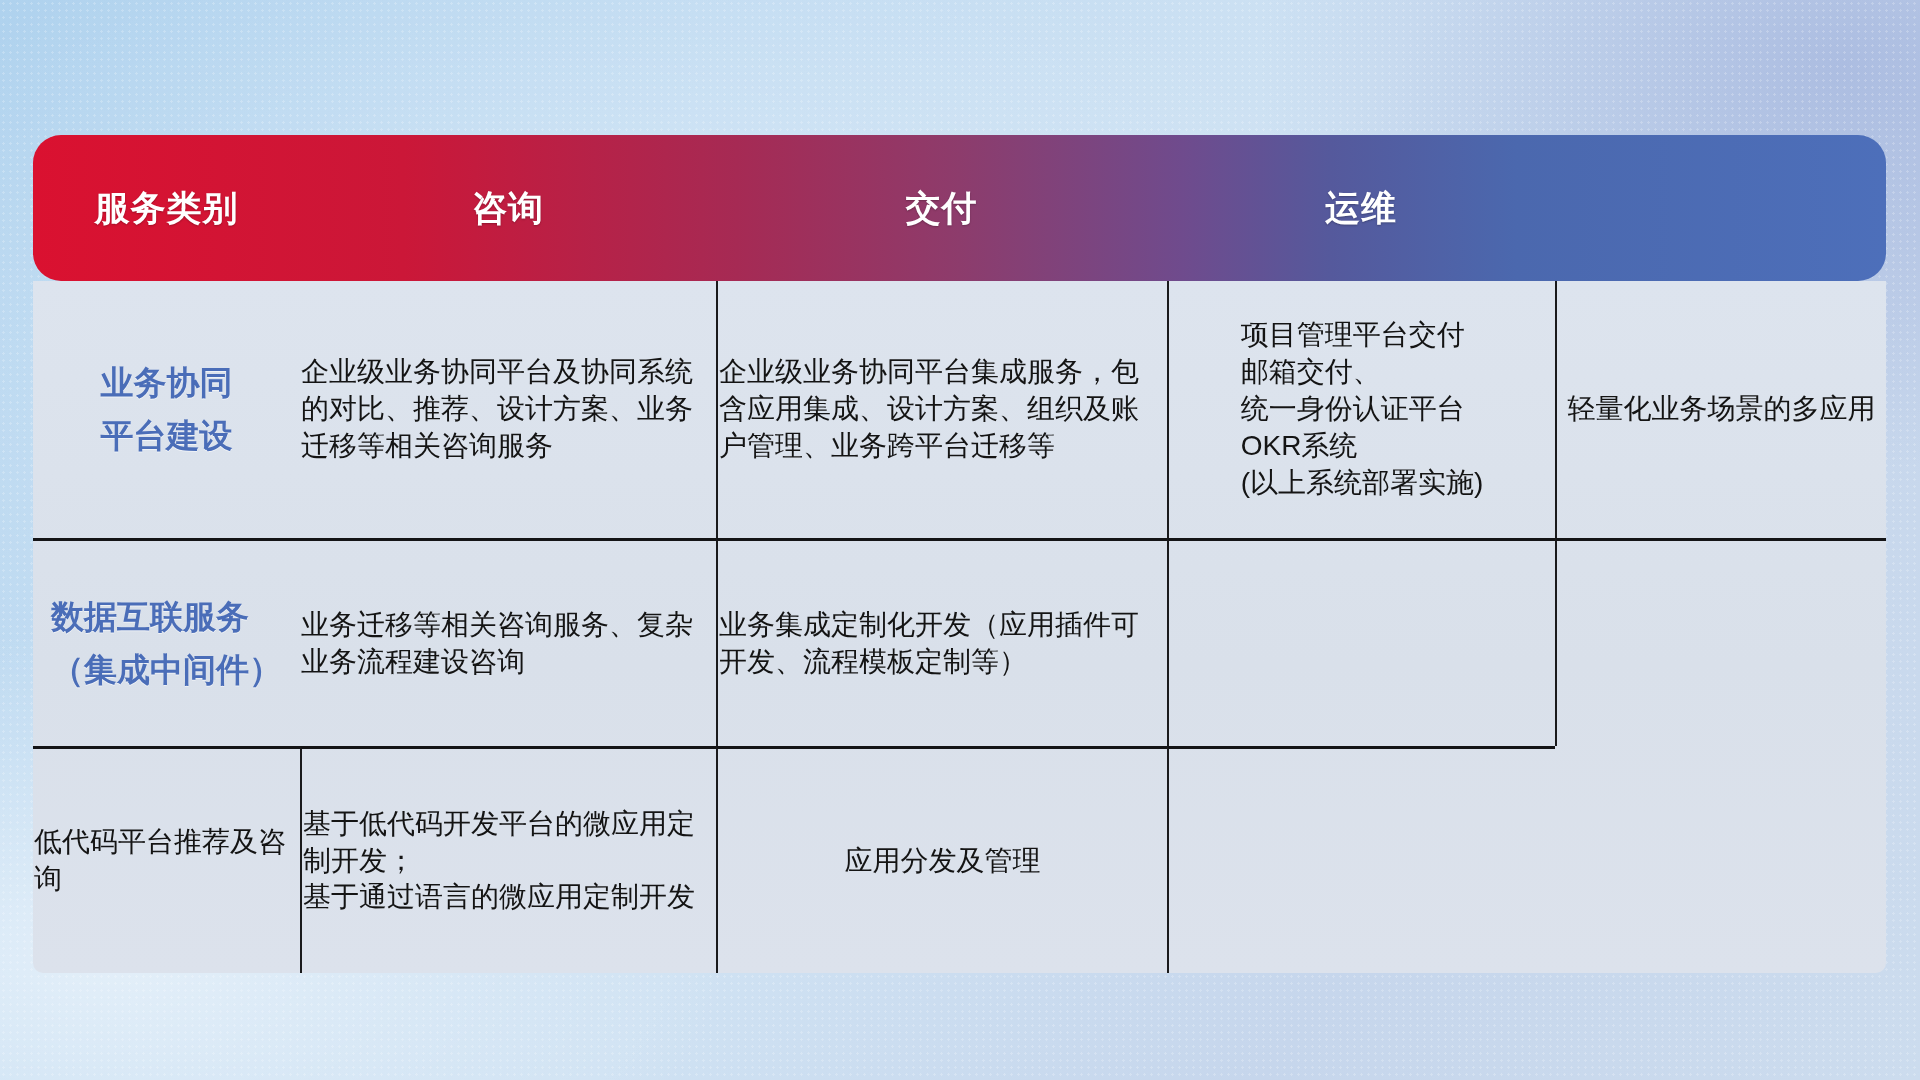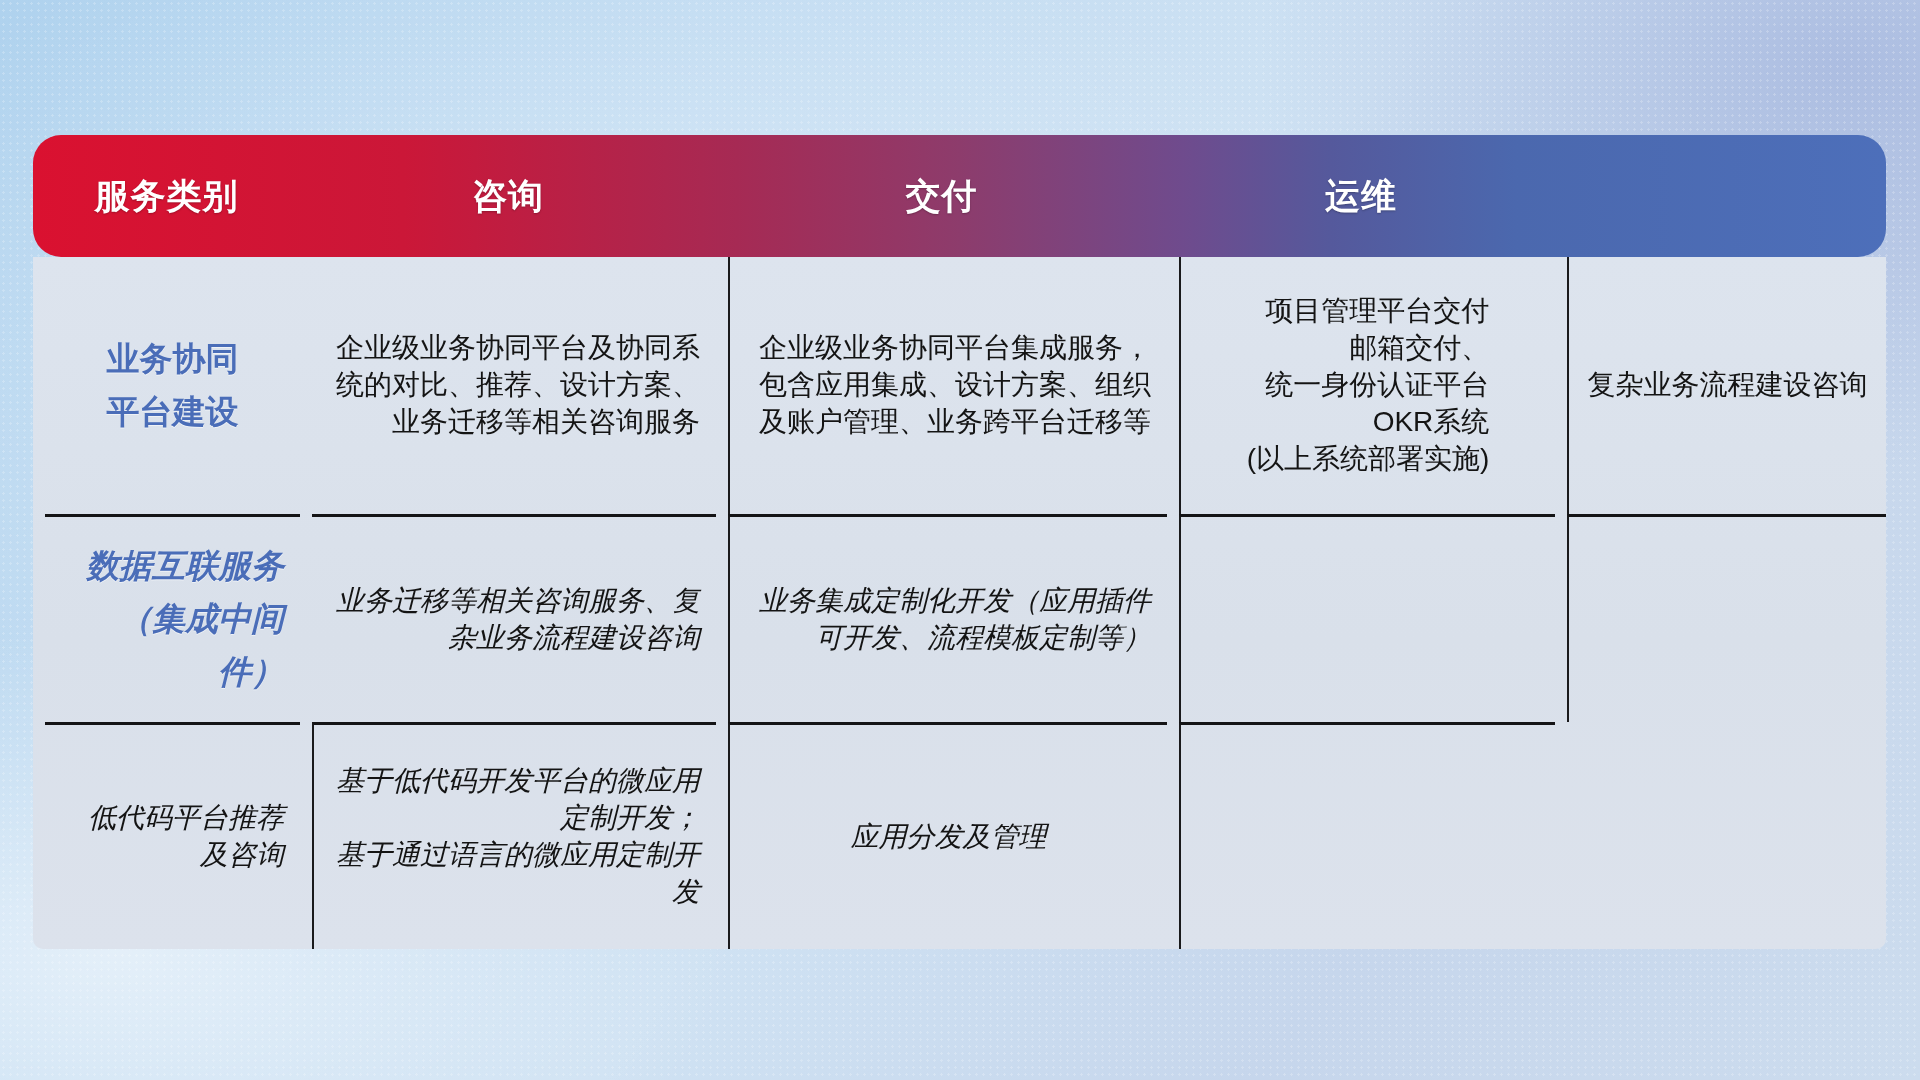--- a/index.html
+++ b/index.html
@@ -33,21 +33,21 @@
   .table-wrap {
     position: absolute;
     left: 33px;
     top: 135px;
     width: 1853px;
   }
 
   .thead {
     position: relative;
     z-index: 2;
-    height: 122px;
+    height: 146px;
     border-radius: 28px;
     background: linear-gradient(90deg,
       #da1130 0%, #cb1738 20%, #a62a54 38%, #8d3c6c 50%,
       #6f4b8d 62%, #55599c 70%, #4b68ae 80%, #4d6fba 100%);
     display: grid;
     grid-template-columns: 267px 416px 451px 388px 331px;
     align-items: center;
   }
 
   .th {
@@ -66,40 +66,39 @@
     grid-template-columns: 267px 416px 451px 388px 331px;
     grid-template-rows: 257px 208px 227px;
     background: linear-gradient(180deg, #dde4ee 0%, #d9e0ea 55%, #dce2ec 100%);
     border-radius: 0 0 10px 10px;
   }
 
   .td {
     display: flex;
     align-items: center;
     justify-content: center;
-    text-align: right;
-    padding: 10px 16px;
+    text-align: left;
+    padding: 10px 1px;
     box-sizing: border-box;
     font-size: 28px;
     line-height: 1.32;
     color: #141414;
     white-space: pre-line;
-    margin-left: 12px;
   }
 
   .td.cat {
     color: #4a6db8;
     font-weight: 700;
     font-size: 33px;
     line-height: 1.6;
     text-shadow: 0 1px 0 rgba(255,255,255,0.55);
   }
 
   .td.bl { border-left: 2px solid #1a1a1c; }
-  .td.bt { border-top: 3px solid #141416; font-style: italic; }
+  .td.bt { border-top: 3px solid #141416; }
 </style>
 </head>
 <body>
 
 <div class="stage">
   <div class="dots"></div>
 
   <div class="table-wrap">
 
     <div class="thead">
@@ -113,21 +112,21 @@
 
       <div class="td cat">业务协同
 平台建设</div>
       <div class="td">企业级业务协同平台及协同系统的对比、推荐、设计方案、业务迁移等相关咨询服务</div>
       <div class="td bl">企业级业务协同平台集成服务，包含应用集成、设计方案、组织及账户管理、业务跨平台迁移等</div>
       <div class="td bl">项目管理平台交付
 邮箱交付、
 统一身份认证平台
 OKR系统
 (以上系统部署实施)</div>
-      <div class="td bl">复杂业务流程建设咨询</div>
+      <div class="td bl">轻量化业务场景的多应用</div>
 
       <div class="td cat bt">数据互联服务
 （集成中间件）</div>
       <div class="td bt">业务迁移等相关咨询服务、复杂业务流程建设咨询</div>
       <div class="td bl bt">业务集成定制化开发（应用插件可开发、流程模板定制等）</div>
       <div class="td bl bt"></div>
       <div class="td bl bt"></div>
 
       <div class="td bt">低代码平台推荐及咨询</div>
       <div class="td bl bt">基于低代码开发平台的微应用定制开发；

